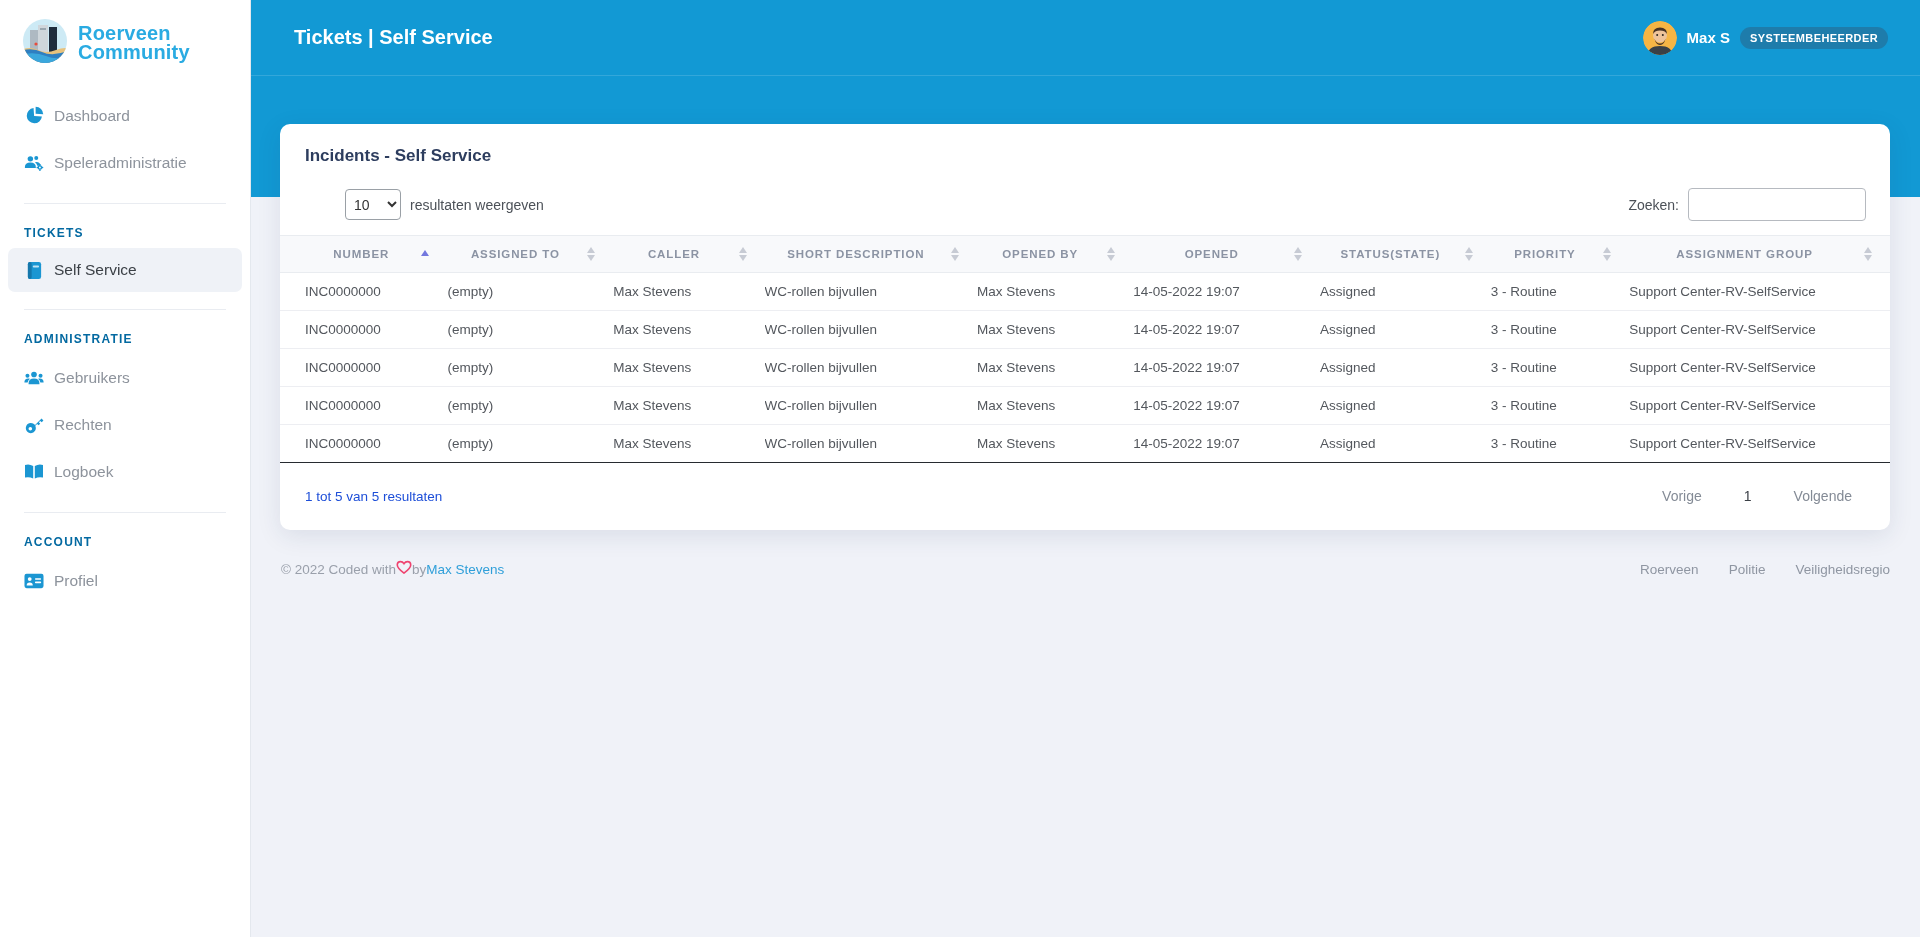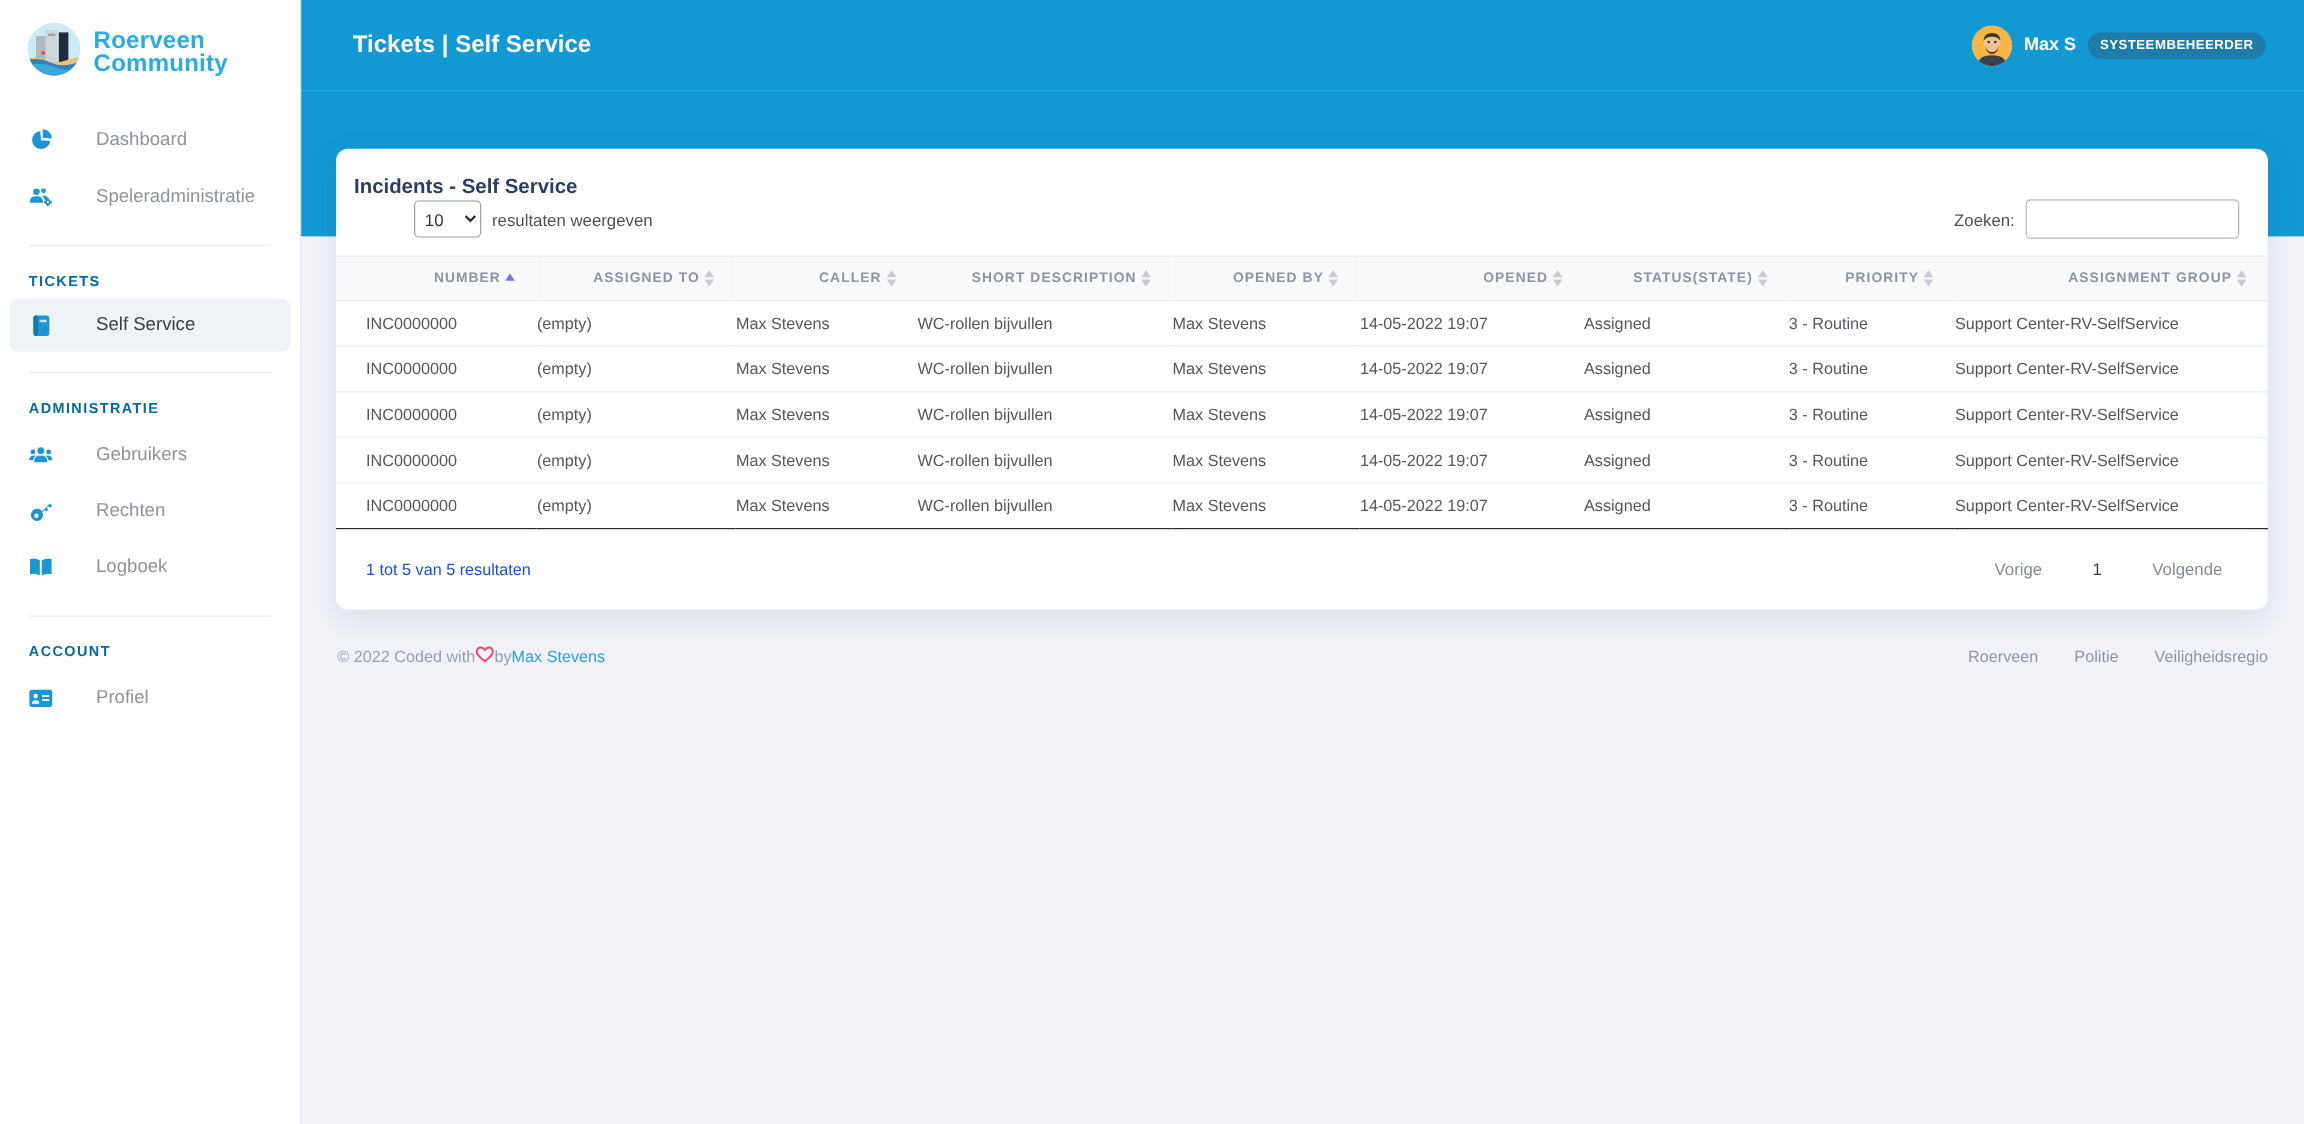--- a/index.html
+++ b/index.html
@@ -20,21 +20,21 @@
   *{box-sizing:border-box;margin:0;padding:0;}
   html,body{width:1920px;height:937px;overflow:hidden;}
   body{font-family:"Liberation Sans",sans-serif;background:var(--bg);color:var(--cell-text);}
   .app{display:flex;width:1920px;height:937px;}
 
   
   .sidebar{width:251px;min-width:251px;height:100%;background:#ffffff;border-right:1px solid #e4e8ee;}
   .logo{display:flex;align-items:center;gap:10px;padding:18px 10px 14px 22px;}
   .logo-text{font-size:20px;font-weight:bold;color:#2aabe2;line-height:0.95;letter-spacing:.2px;}
   .side-nav{padding-top:10px;}
-  .side-item{height:47px;display:flex;align-items:center;gap:36px;padding:0 16px 0 24px;
+  .side-item{height:47px;display:flex;align-items:center;gap:10px;padding:0 16px 0 24px;
     font-size:15.5px;color:var(--muted);cursor:pointer;}
   .side-item .icn{width:20px;height:20px;flex:0 0 20px;display:flex;align-items:center;justify-content:center;}
   .side-item.active{margin:2px 8px;padding-left:16px;height:44px;background:#eff2f7;border-radius:7px;color:#3b4046;font-weight:500;}
   .side-divider{border:none;border-top:1px solid var(--divider);margin:17px 24px 0 24px;}
   .side-heading{margin:22px 24px 8px 24px;font-size:12px;font-weight:bold;letter-spacing:1.2px;color:#0369a1;}
 
   
   .main{flex:1;display:flex;flex-direction:column;}
   .hero{height:197px;background:var(--accent);}
   .navbar{height:76px;display:flex;align-items:center;justify-content:space-between;
@@ -42,32 +42,32 @@
   .page-title{color:#ffffff;font-size:20px;font-weight:bold;}
   .user{display:flex;align-items:center;gap:10px;}
   .user-name{color:#ffffff;font-size:15px;font-weight:bold;}
   .user-badge{background:var(--badge);color:#ffffff;font-size:11px;font-weight:bold;
     letter-spacing:.4px;padding:5px 10px;border-radius:11px;}
   .avatar{width:34px;height:34px;border-radius:50%;overflow:hidden;display:block;}
 
   
   .card{background:#ffffff;border-radius:10px;margin:-73px 30px 0 29px;
     box-shadow:0 6px 24px rgba(30,50,90,.10);padding:22px 0 26px 0;}
-  .card-title{font-size:17px;font-weight:bold;color:var(--title-navy);padding:0 15px;margin-bottom:0;}
+  .card-title{font-size:17px;font-weight:bold;color:var(--title-navy);padding:0 25px;margin-bottom:22px;}
   .controls{display:flex;align-items:center;justify-content:space-between;padding:0 24px 0 25px;margin-bottom:14px;}
   .length-wrap{display:flex;align-items:center;gap:9px;font-size:14px;color:#4c5158;}
   .length-wrap select{width:56px;height:31px;border:1px solid #9aa0a6;border-radius:4px;
     font-size:14px;color:#333;padding:0 4px;background:#fff;font-family:"Liberation Sans",sans-serif;margin-left:40px;}
   .search-wrap{display:flex;align-items:center;gap:9px;font-size:14px;color:#4c5158;}
   .search-wrap input{width:178px;height:33px;border:1px solid #b6bac0;border-radius:4px;padding:0 8px;font-size:14px;}
 
   table{width:100%;border-collapse:collapse;table-layout:fixed;}
   thead th{background:#f8f9fb;border-top:1px solid #e9ecf0;border-bottom:1px solid #e9ecf0;
     font-size:11.5px;font-weight:bold;letter-spacing:.9px;color:var(--col-head);
-    text-align:right;padding:12px 30px 12px 0;position:relative;cursor:pointer;white-space:nowrap;}
+    text-align:center;padding:12px 30px 12px 0;position:relative;cursor:pointer;white-space:nowrap;}
   thead th:first-child{padding-left:25px;}
   th:nth-child(1){width:10.4%}th:nth-child(2){width:10.3%}th:nth-child(3){width:9.4%}
   th:nth-child(4){width:13.2%}th:nth-child(5){width:9.7%}th:nth-child(6){width:11.6%}
   th:nth-child(7){width:10.6%}th:nth-child(8){width:8.6%}th:nth-child(9){width:16.2%}
   tbody td{font-size:13.5px;color:var(--cell-text);padding:11px 12px 11px 0;border-bottom:1px solid #edeef2;white-space:nowrap;overflow:hidden;}
   tbody td:first-child{padding-left:25px;}
   tbody tr:last-child td{border-bottom:1px solid #272b30;}
   .sort{position:absolute;right:18px;top:50%;transform:translateY(-50%);}
   .arr{display:block;width:0;height:0;border-left:4.5px solid transparent;border-right:4.5px solid transparent;}
   .arr.up{border-bottom:6px solid var(--sort-idle);margin-bottom:2px;}

